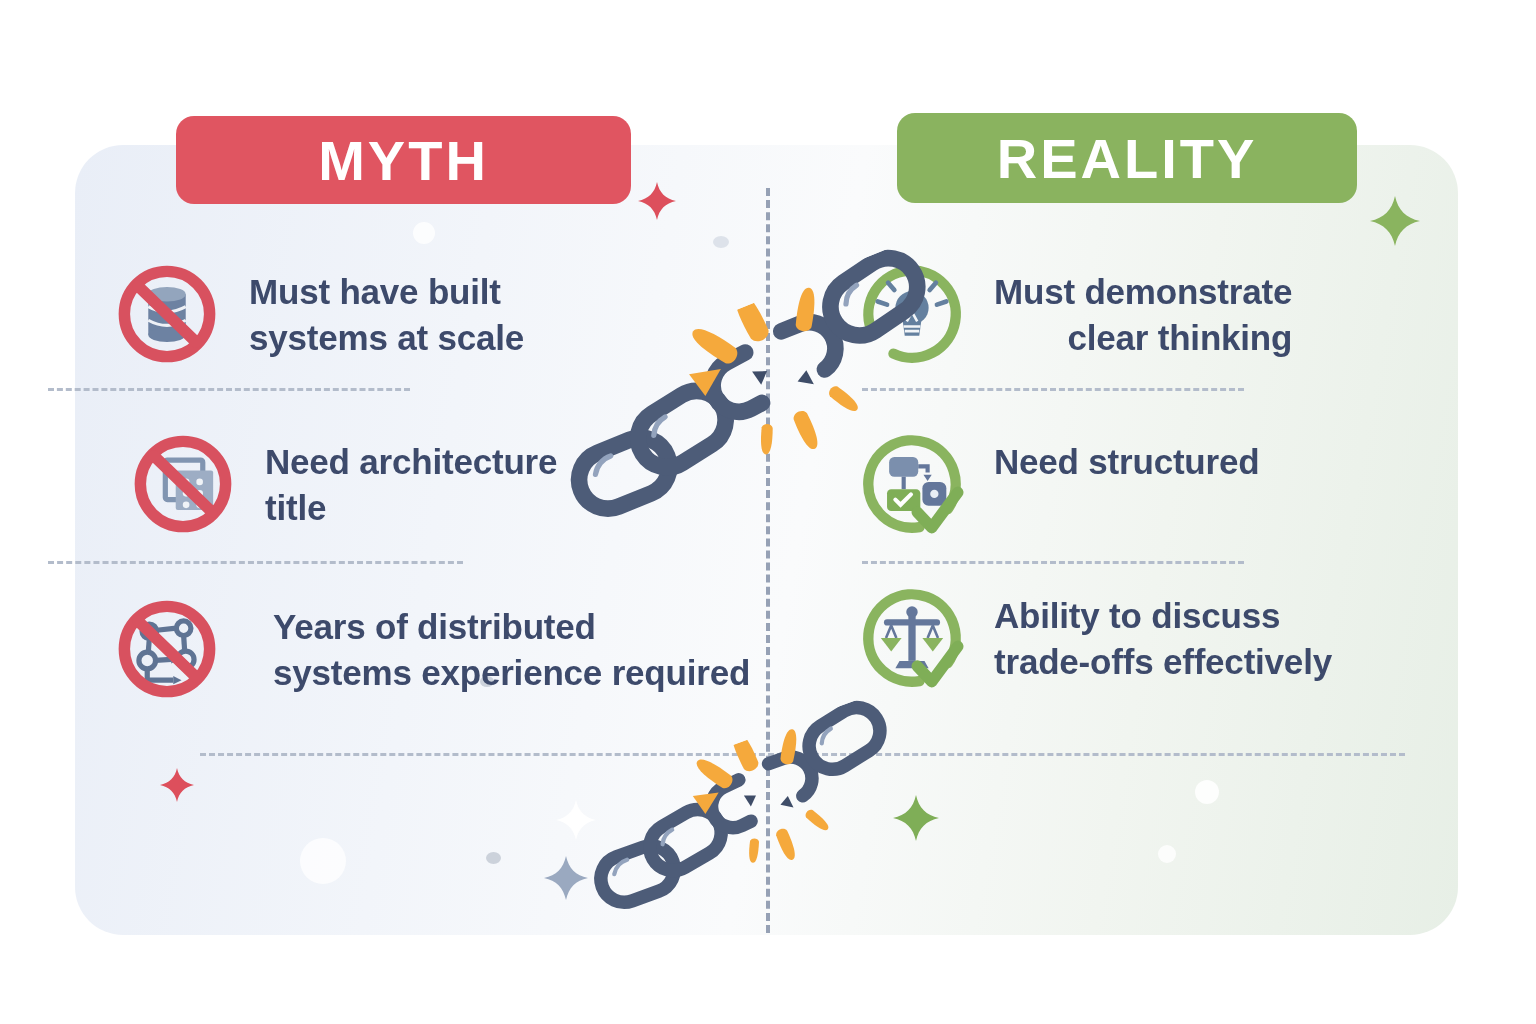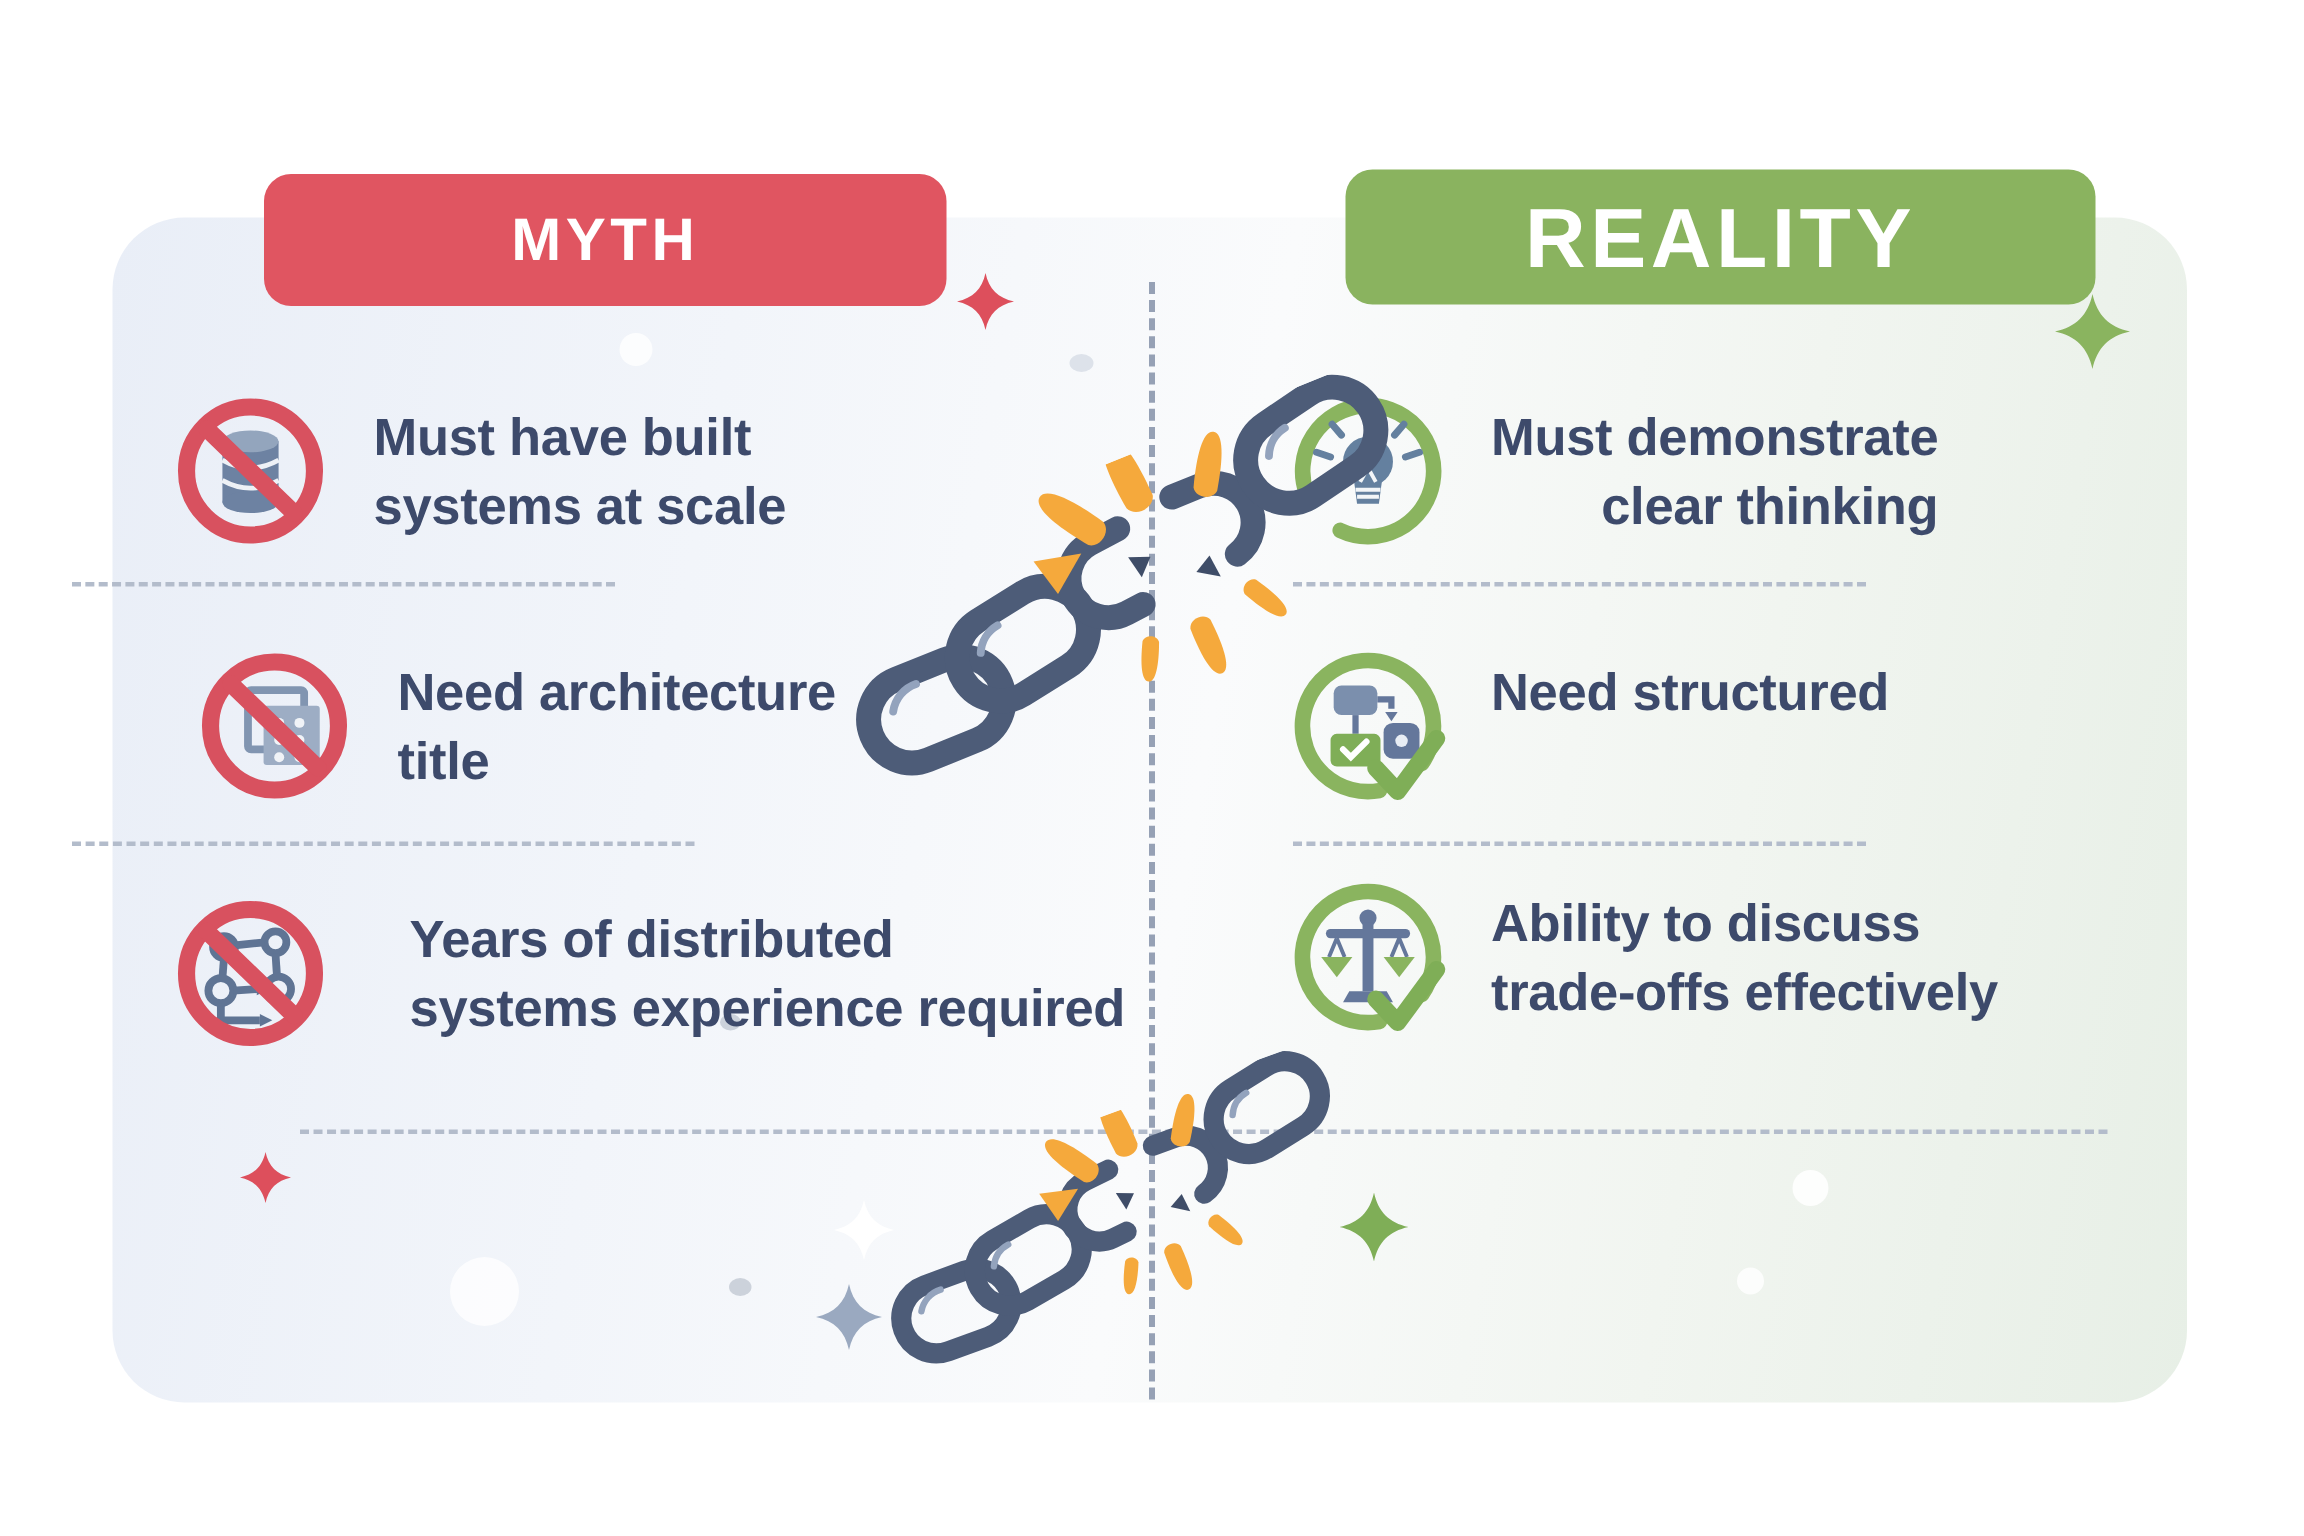--- a/index.html
+++ b/index.html
@@ -5,22 +5,22 @@
   html,body{margin:0;padding:0;background:#fff;}
   .canvas{position:relative;width:1536px;height:1024px;background:#ffffff;overflow:hidden;
           font-family:"Liberation Sans","DejaVu Sans",sans-serif;}
   .panel{position:absolute;left:75px;top:145px;width:1383px;height:790px;border-radius:48px;z-index:0;
          background:linear-gradient(100deg,#e9eef7 0%,#f2f5fa 28%,#fafbfc 52%,#f1f5f0 76%,#e7efe6 100%);}
   .dot{position:absolute;border-radius:50%;z-index:1;}
   .hsep{position:absolute;height:0;border-top:3px dashed #b3bccb;z-index:2;}
   .vsep{position:absolute;left:766px;top:188px;height:745px;width:0;border-left:4px dashed #96a1b5;z-index:2;}
   .header{position:absolute;display:flex;align-items:center;justify-content:center;color:#fff;
           font-weight:bold;border-radius:18px;z-index:4;letter-spacing:3px;}
-  .myth-header{left:176px;top:116px;width:455px;height:88px;background:#e05561;font-size:40px;}
-  .reality-header{left:897px;top:113px;width:500px;height:90px;background:#8ab35f;font-size:56px;}
+  .myth-header{left:176px;top:116px;width:455px;height:88px;background:#e05561;font-size:56px;}
+  .reality-header{left:897px;top:113px;width:460px;height:90px;background:#8ab35f;font-size:56px;}
   .row{position:absolute;display:flex;align-items:flex-start;z-index:3;}
   .row .icon{width:104px;height:104px;flex:none;}
   .row-text{font-size:35px;font-weight:700;color:#3d4a6b;line-height:46px;padding-top:7px;margin-left:30px;
             letter-spacing:-0.2px;}
   .row-text span{display:block;white-space:nowrap;}
   .chain{position:absolute;z-index:4;}
   .sparkle{position:absolute;z-index:5;}
   .defs{position:absolute;width:0;height:0;overflow:hidden;}
 </style>
 </head>

